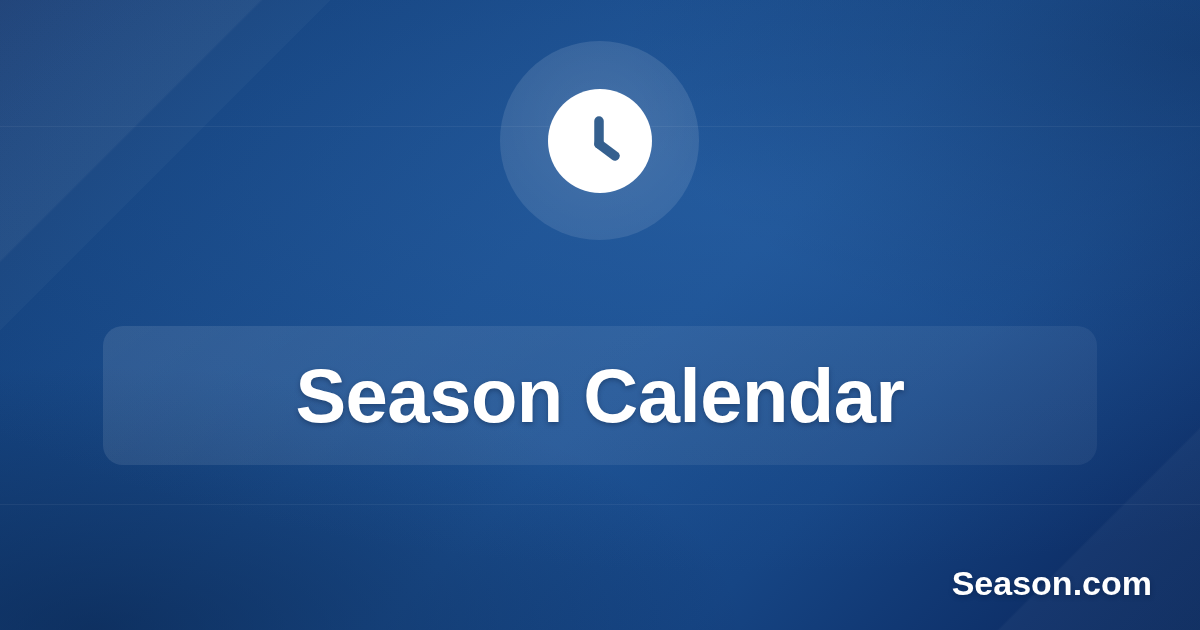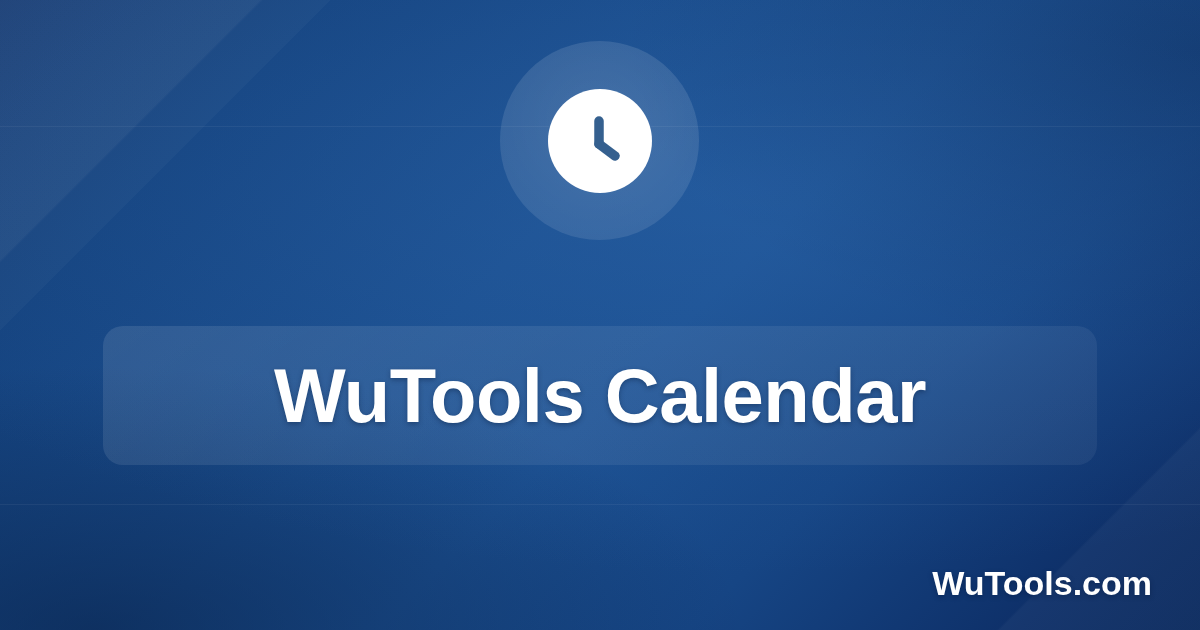--- a/index.html
+++ b/index.html
@@ -185,19 +185,19 @@
       <svg width="72" height="72" viewBox="0 0 72 72" aria-hidden="true">
         <g stroke="#35608f" stroke-width="9.5" stroke-linecap="round" stroke-linejoin="round" fill="none">
           <path d="M35 16 L35 39"></path>
           <path d="M35 39 L51 51"></path>
         </g>
       </svg>
     </div>
   </div>
 
   <div class="title-card">
-    <div class="title-text">WuTools Calendar</div>
+    <div class="title-text">Season Calendar</div>
   </div>
 
 
-  <div class="brand">WuTools.com</div>
+  <div class="brand">Season.com</div>
 
 </div>
 
 </body></html>

